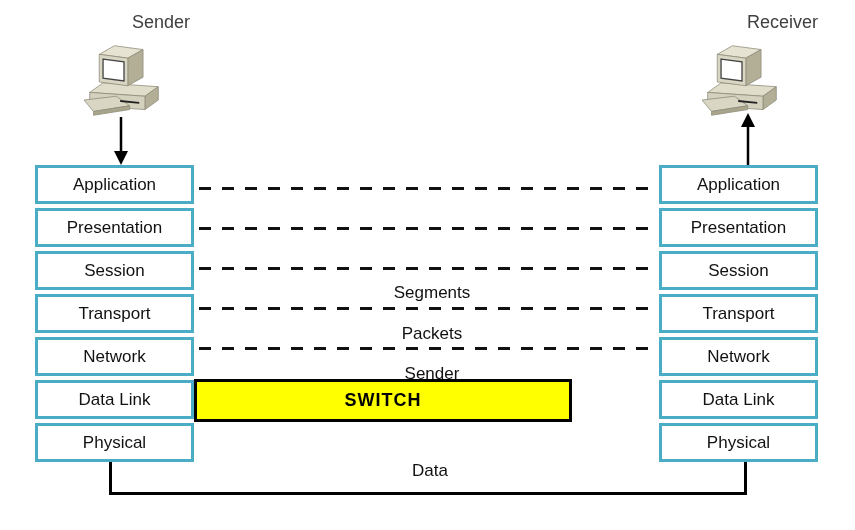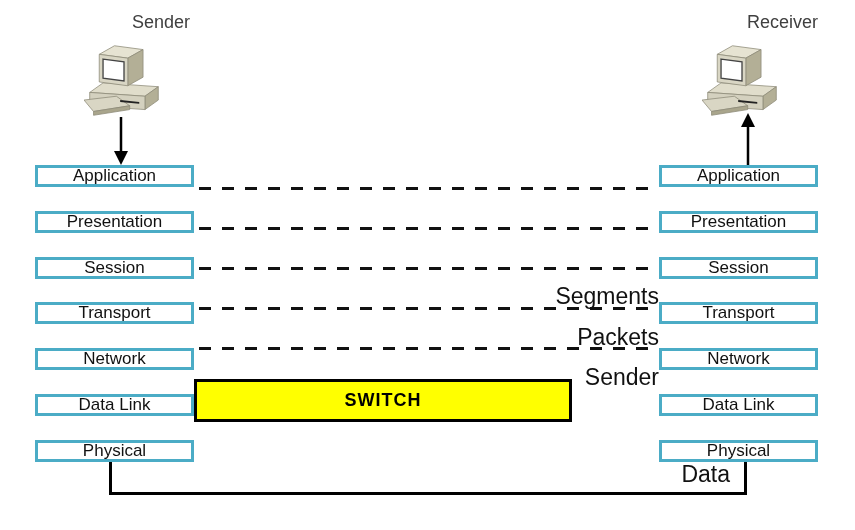--- a/index.html
+++ b/index.html
@@ -36,21 +36,21 @@
     width: 159px;
     height: 297px;
     display: flex;
     flex-direction: column;
     justify-content: space-between;
   }
   .stack.left  { left: 35px; }
   .stack.right { left: 659px; }
   .layer-box {
     box-sizing: border-box;
-    height: 22px;
+    height: 39px;
     border: 3px solid var(--layer-border, #4BACC6);
     background: #ffffff;
     display: flex;
     align-items: center;
     justify-content: center;
     font-size: 17px;
     color: #111;
   }
 
   .dash-line {
@@ -63,22 +63,22 @@
   .dash-app   { top: 187px; }
   .dash-pres  { top: 227px; }
   .dash-sess  { top: 267px; }
   .dash-trans { top: 307px; }
   .dash-net   { top: 347px; }
 
   .pdu-label {
     position: absolute;
     left: 205px;
     width: 454px;
-    text-align: right;
-    font-size: 23px;
+    text-align: center;
+    font-size: 17px;
     color: #111;
     z-index: 1;
   }
   .pdu-segments { top: 283px; }
   .pdu-packets  { top: 324px; }
   .pdu-frames   { top: 364px; }
   .pdu-bits     { top: 461px; left: 130px; width: 600px; }
 
   .switch-box {
     position: absolute;

